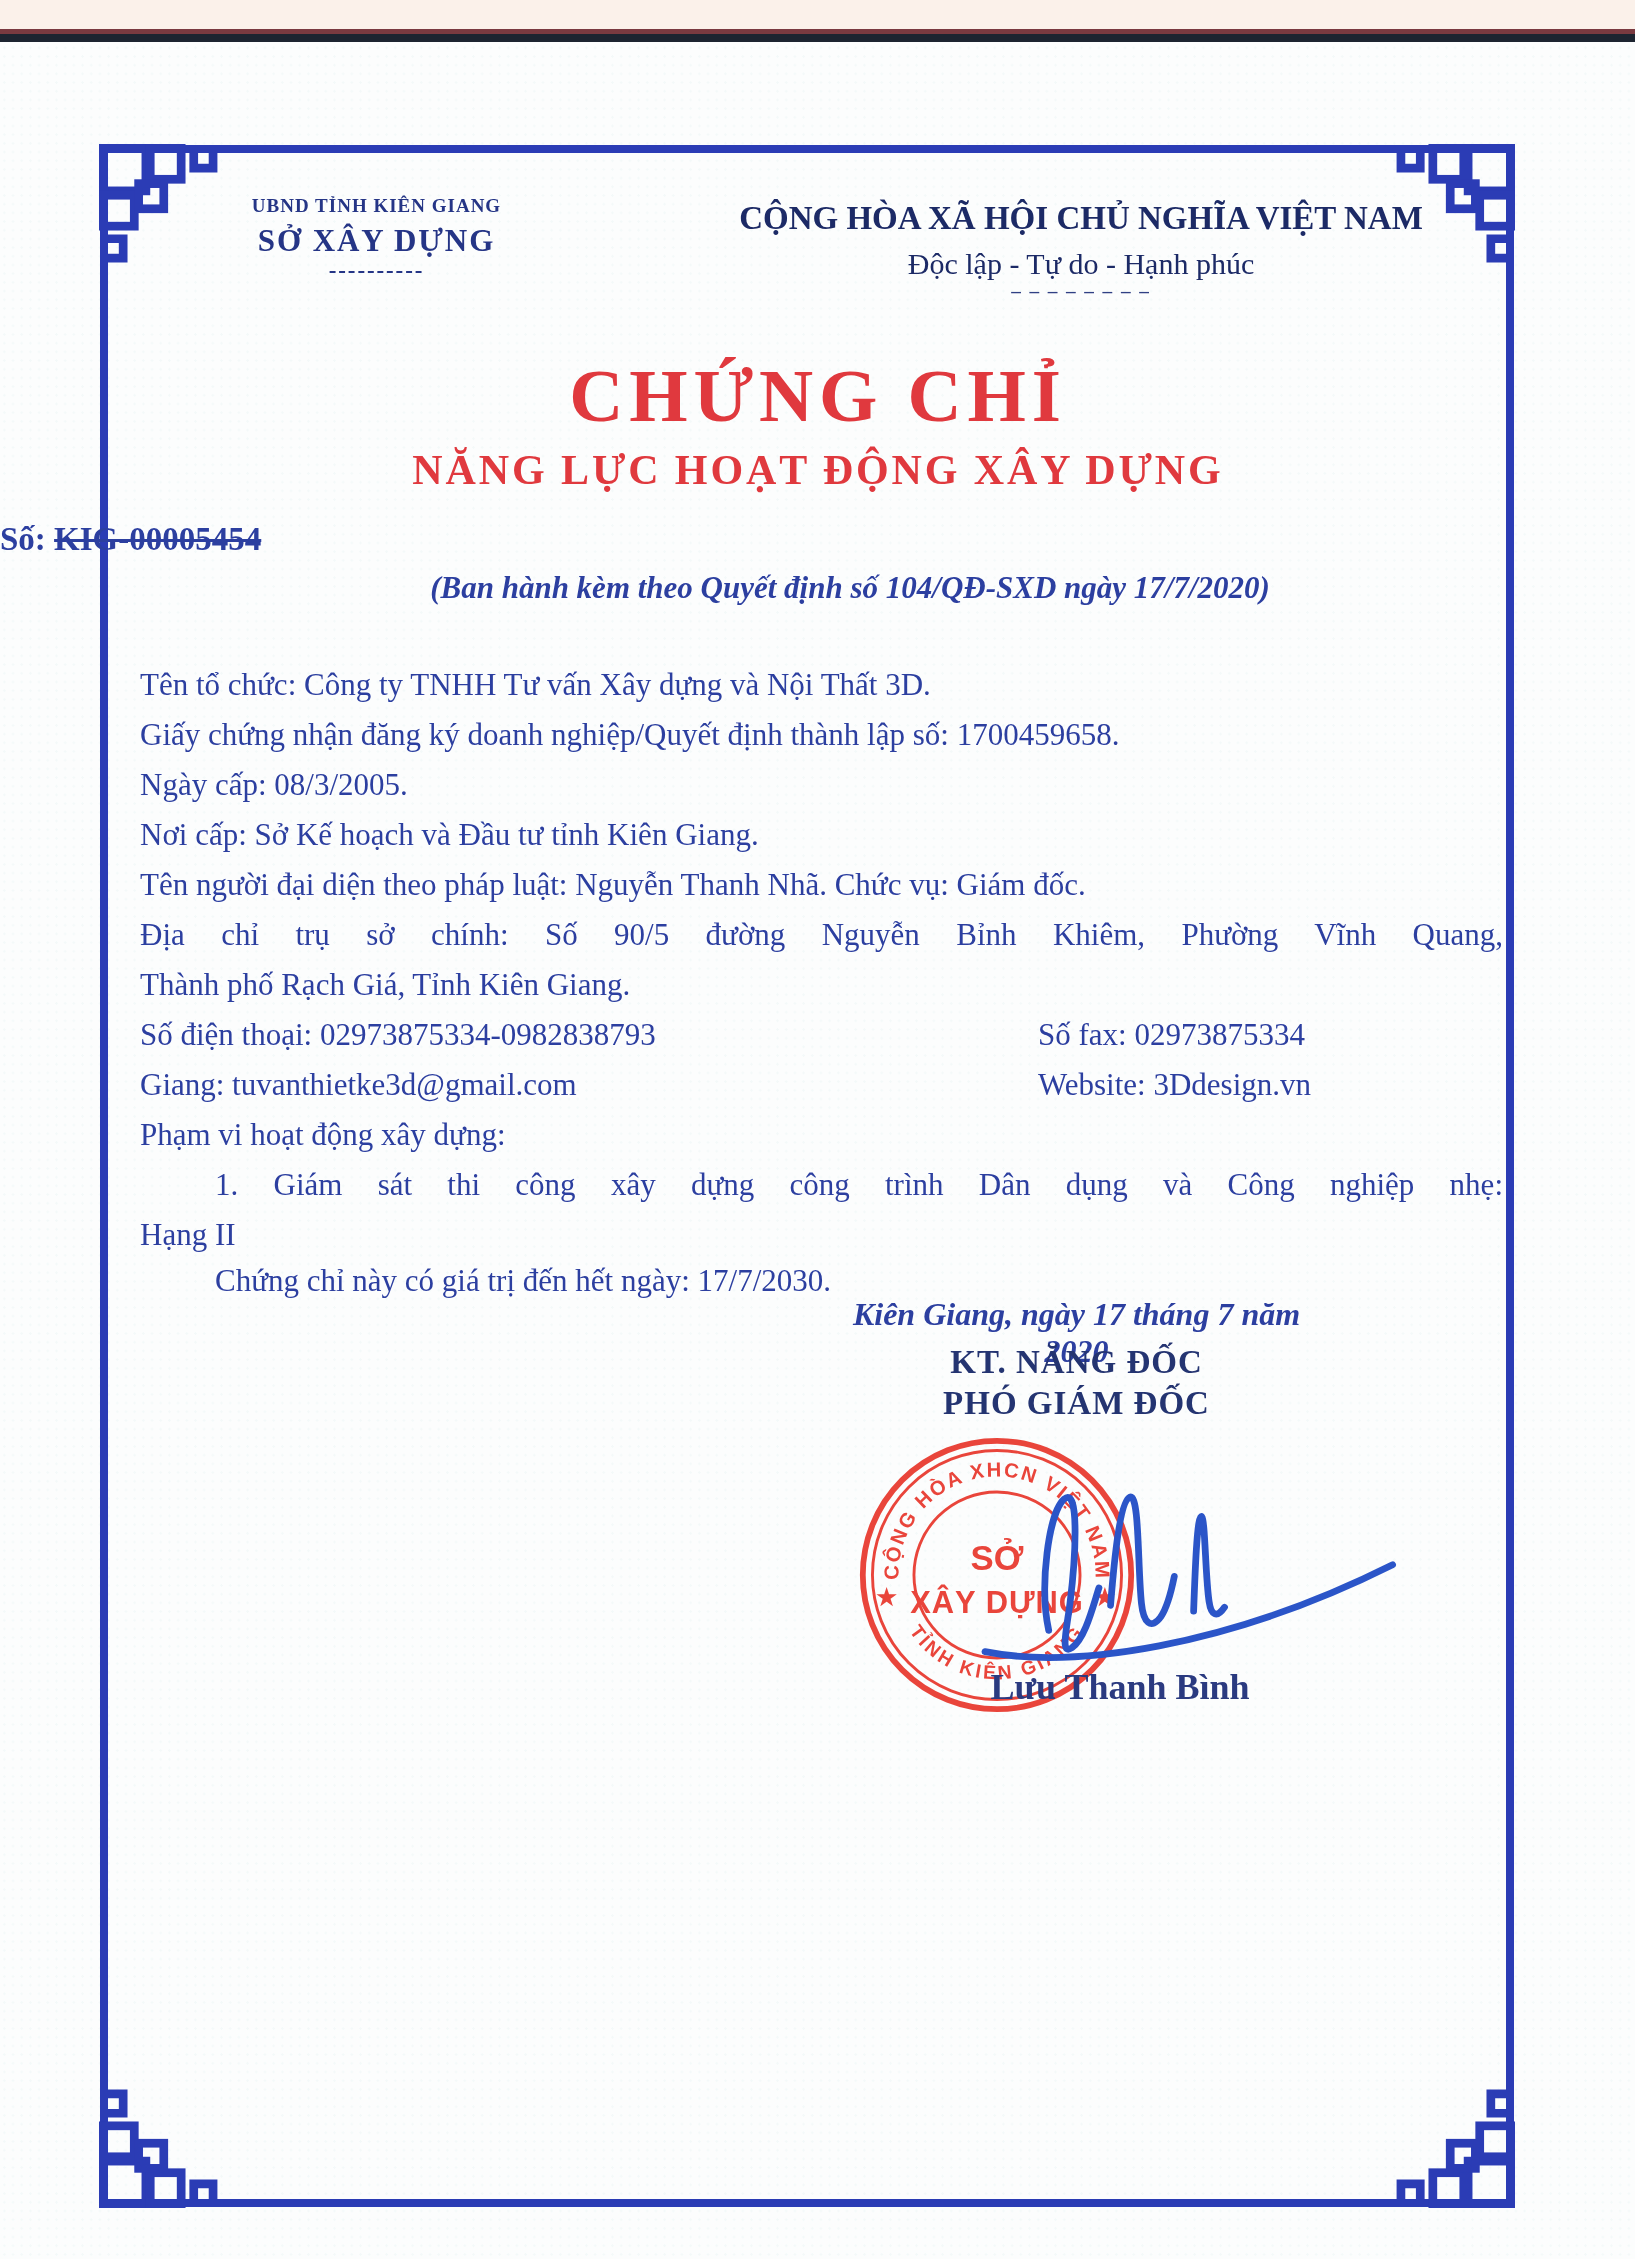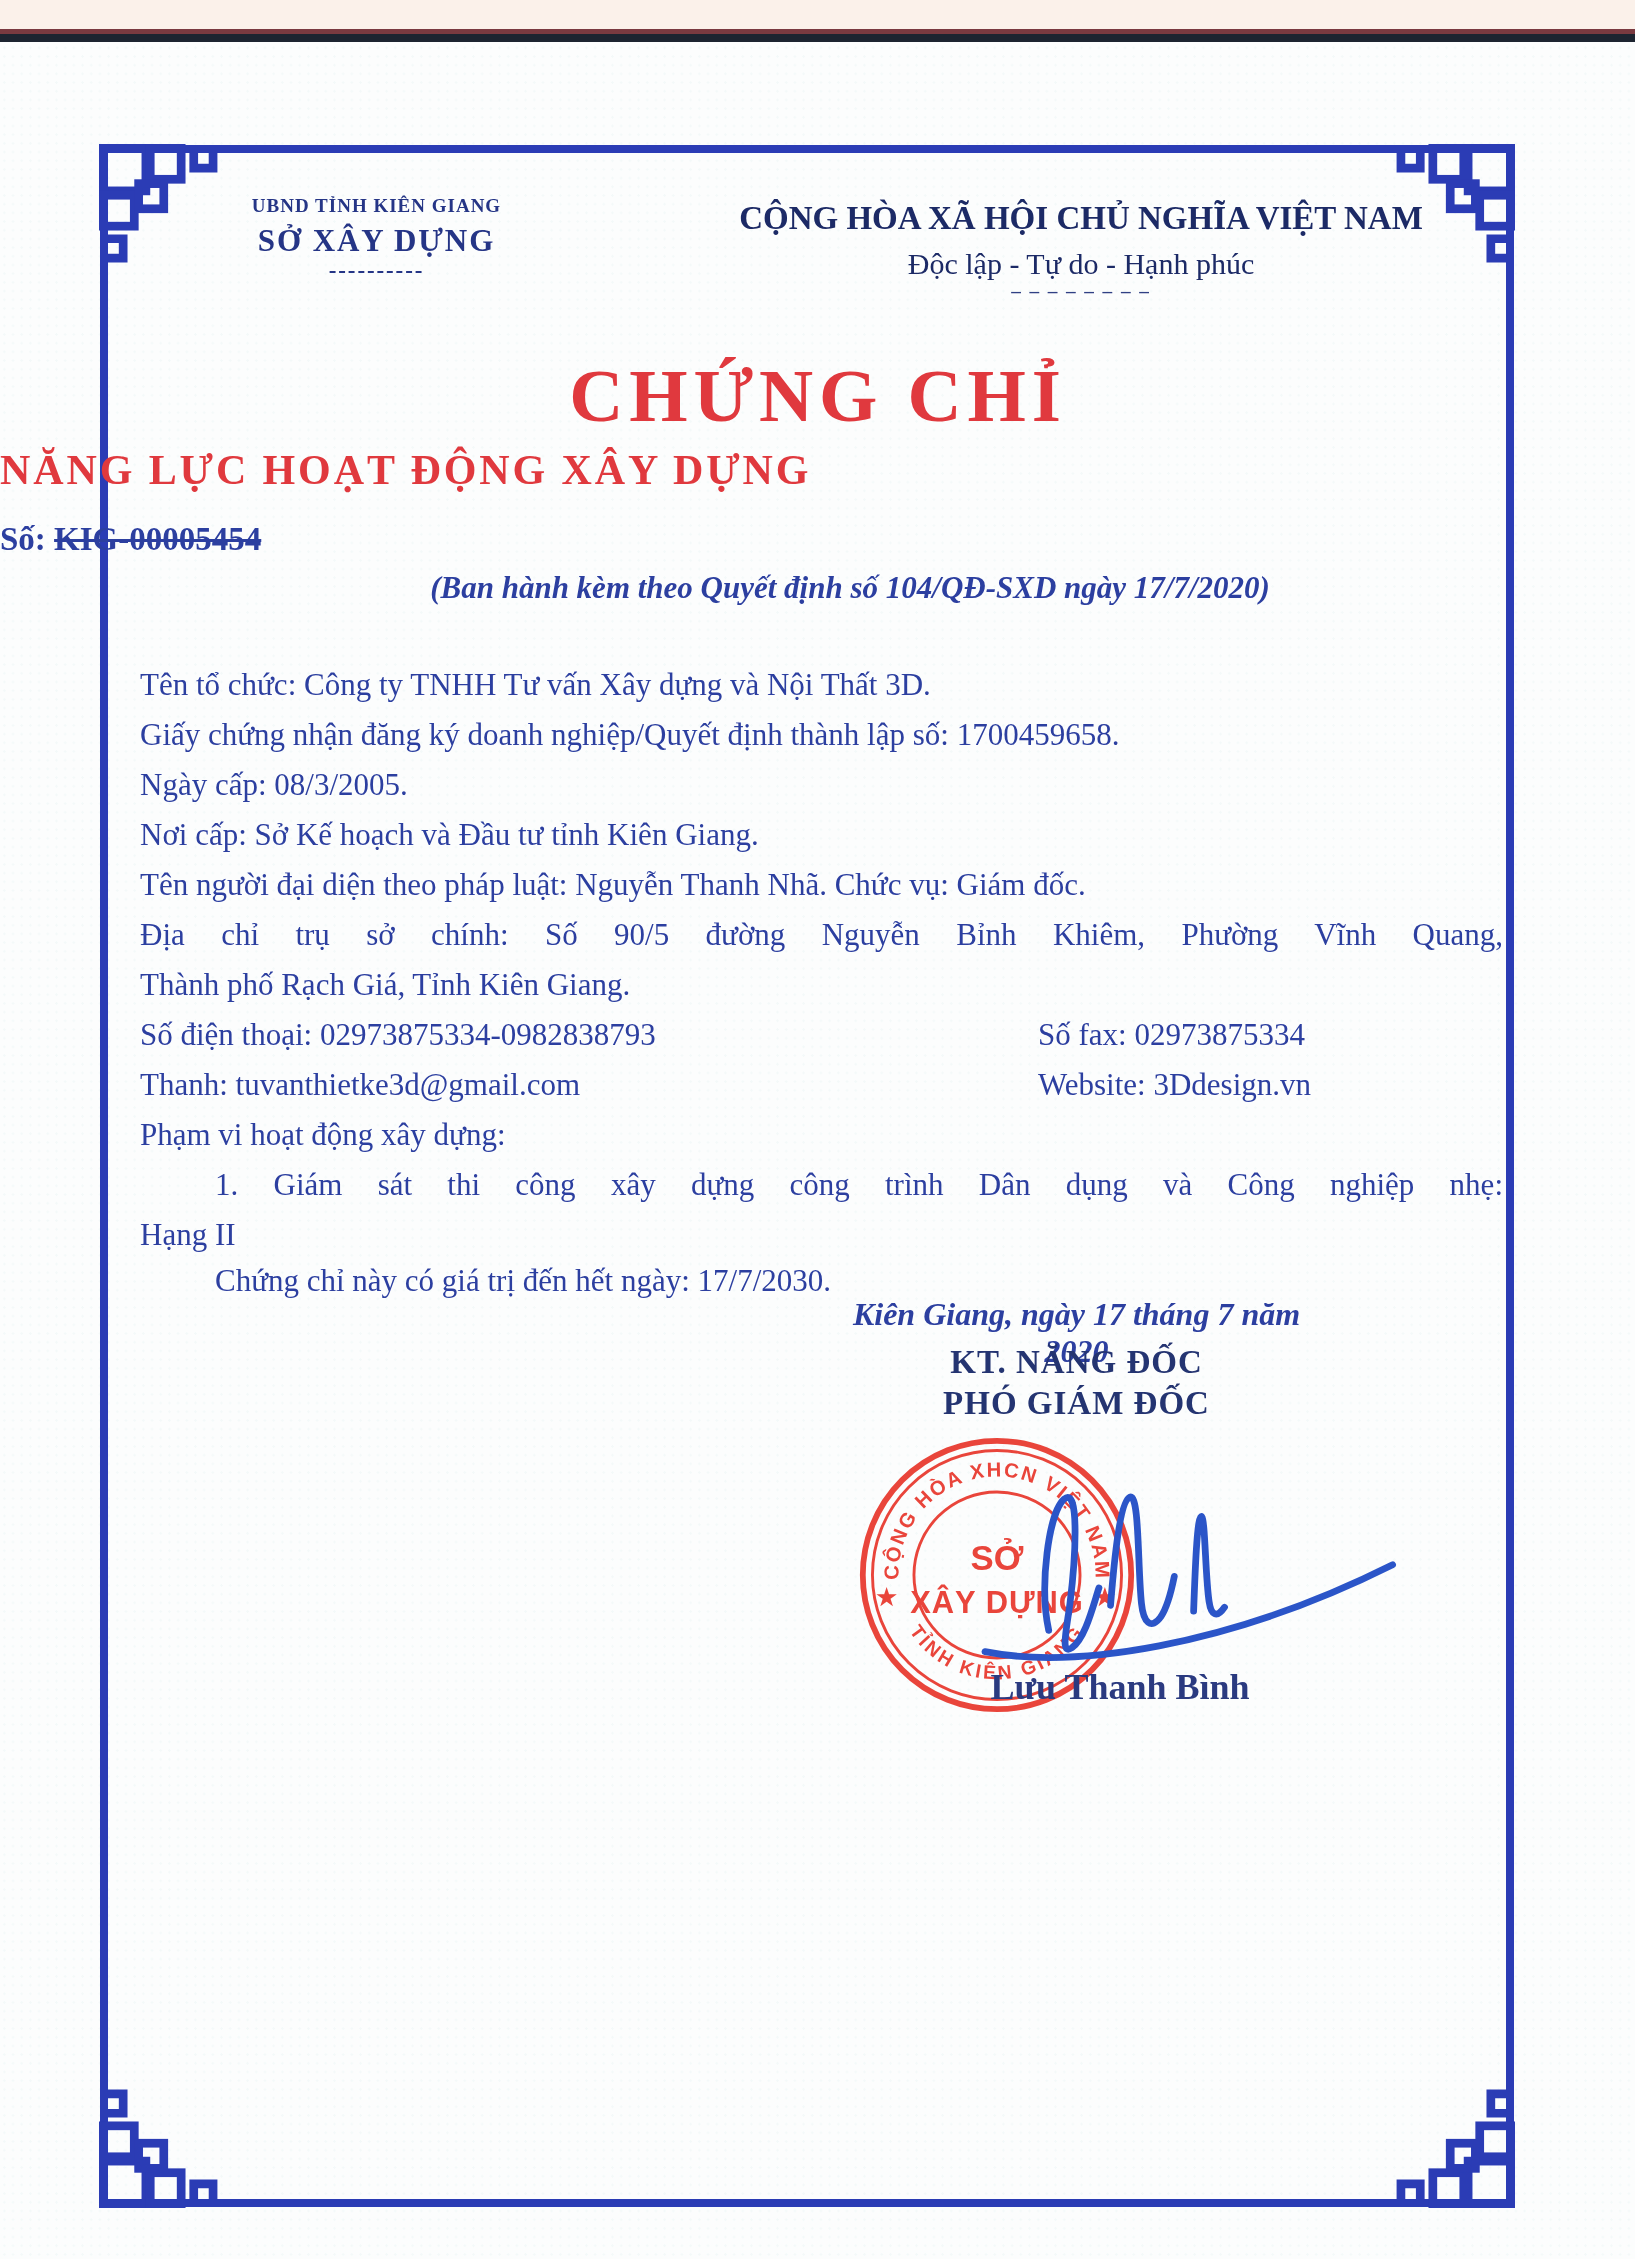--- a/index.html
+++ b/index.html
@@ -33,21 +33,21 @@
   .hdr-left .l2{font-size:31px;font-weight:bold;letter-spacing:1.9px;margin-top:5.8px;}
   .hdr-left .sep{font-size:23px;font-weight:bold;letter-spacing:1.9px;margin-top:1.9px;line-height:19.3px;}
 
   .hdr-right{position:absolute;left:666px;top:200px;width:830px;text-align:center;color:#1c2a66;z-index:3;}
   .hdr-right .l1{font-size:33px;font-weight:bold;}
   .hdr-right .l2{font-size:30px;font-weight:normal;margin-top:9.7px;}
   .hdr-right .sep{font-size:19.3px;font-weight:bold;letter-spacing:1.9px;margin-top:0;line-height:19.3px;color:#304084;}
 
   .title-main{position:absolute;left:0;top:353px;width:1636px;text-align:center;
     font-size:75px;font-weight:bold;letter-spacing:5.8px;color:#e0393e;z-index:3;}
-  .title-sub{position:absolute;left:0;top:446px;width:1636px;
+  .title-sub{position:absolute;left:0;top:446px;width:1636px;text-align:center;
     font-size:42px;font-weight:bold;letter-spacing:2.9px;color:#e0393e;z-index:3;}
   .title-num{position:absolute;left:0;top:521px;width:1636px;text-align:left;
     font-size:33px;font-weight:bold;color:#2c3fa0;z-index:3;}
   .title-num .num{text-decoration:line-through;}
   .title-note{position:absolute;left:0;top:570px;width:1636px;text-align:center;
     font-size:31px;font-weight:bold;font-style:italic;color:#2c3fa0;z-index:3;padding-left:32px;}
 
   .body-text{position:absolute;left:140px;top:664px;width:1363px;color:#2c3fa0;
     font-size:31px;z-index:3;}
   .line{height:50px;line-height:42px;}
@@ -146,21 +146,21 @@
     <div class="line">Ngày cấp: 08/3/2005.</div>
     <div class="line">Nơi cấp: Sở Kế hoạch và Đầu tư tỉnh Kiên Giang.</div>
     <div class="line">Tên người đại diện theo pháp luật: Nguyễn Thanh Nhã. Chức vụ: Giám đốc.</div>
     <div class="line full">Địa chỉ trụ sở chính: Số 90/5 đường Nguyễn Bỉnh Khiêm, Phường Vĩnh Quang,</div>
     <div class="line">Thành phố Rạch Giá, Tỉnh Kiên Giang.</div>
     <div class="row">
       <div class="cl">Số điện thoại: 02973875334-0982838793</div>
       <div class="cr">Số fax: 02973875334</div>
     </div>
     <div class="row">
-      <div class="cl">Thanh: tuvanthietke3d@gmail.com</div>
+      <div class="cl">Giang: tuvanthietke3d@gmail.com</div>
       <div class="cr">Website: 3Ddesign.vn</div>
     </div>
     <div class="line">Phạm vi hoạt động xây dựng:</div>
     <div class="line full indent">1. Giám sát thi công xây dựng công trình Dân dụng và Công nghiệp nhẹ:</div>
     <div class="line rank">Hạng II</div>
     <div class="line indent">Chứng chỉ này có giá trị đến hết ngày: 17/7/2030.</div>
   </div>
 
   <div class="place-date">Kiên Giang, ngày 17 tháng 7 năm 2020</div>
   <div class="sig-title1">KT. NĂNG ĐỐC</div>

